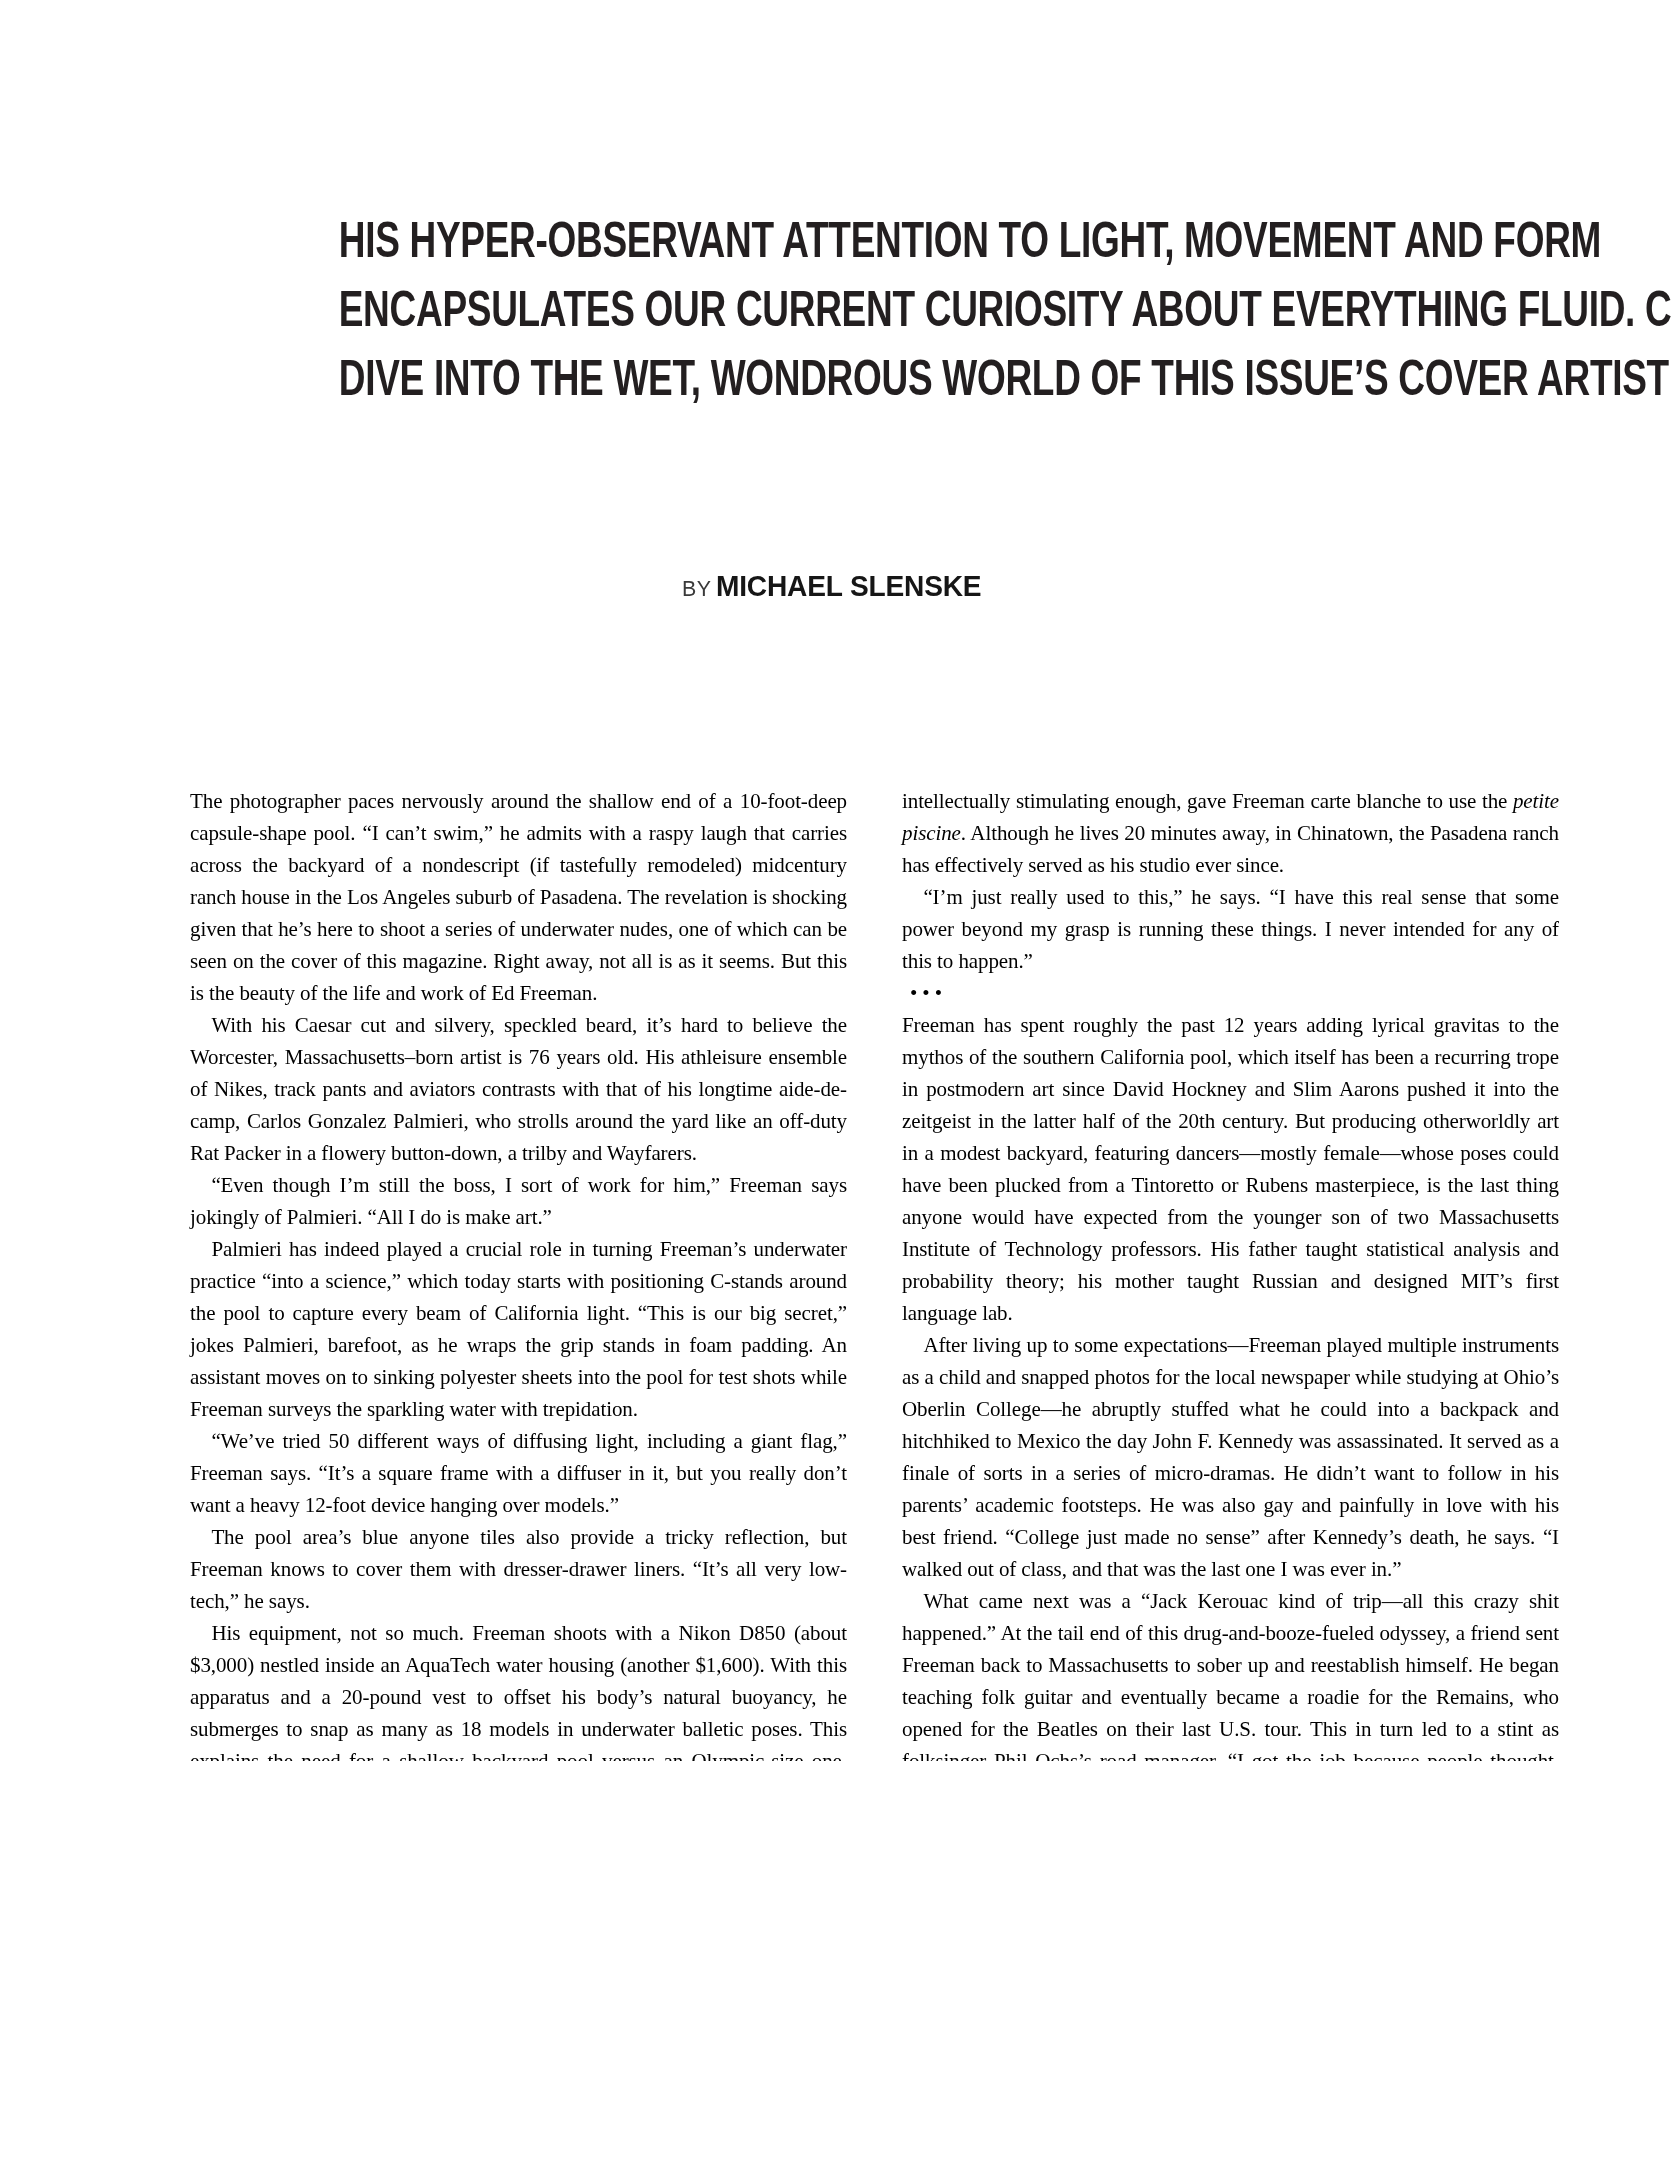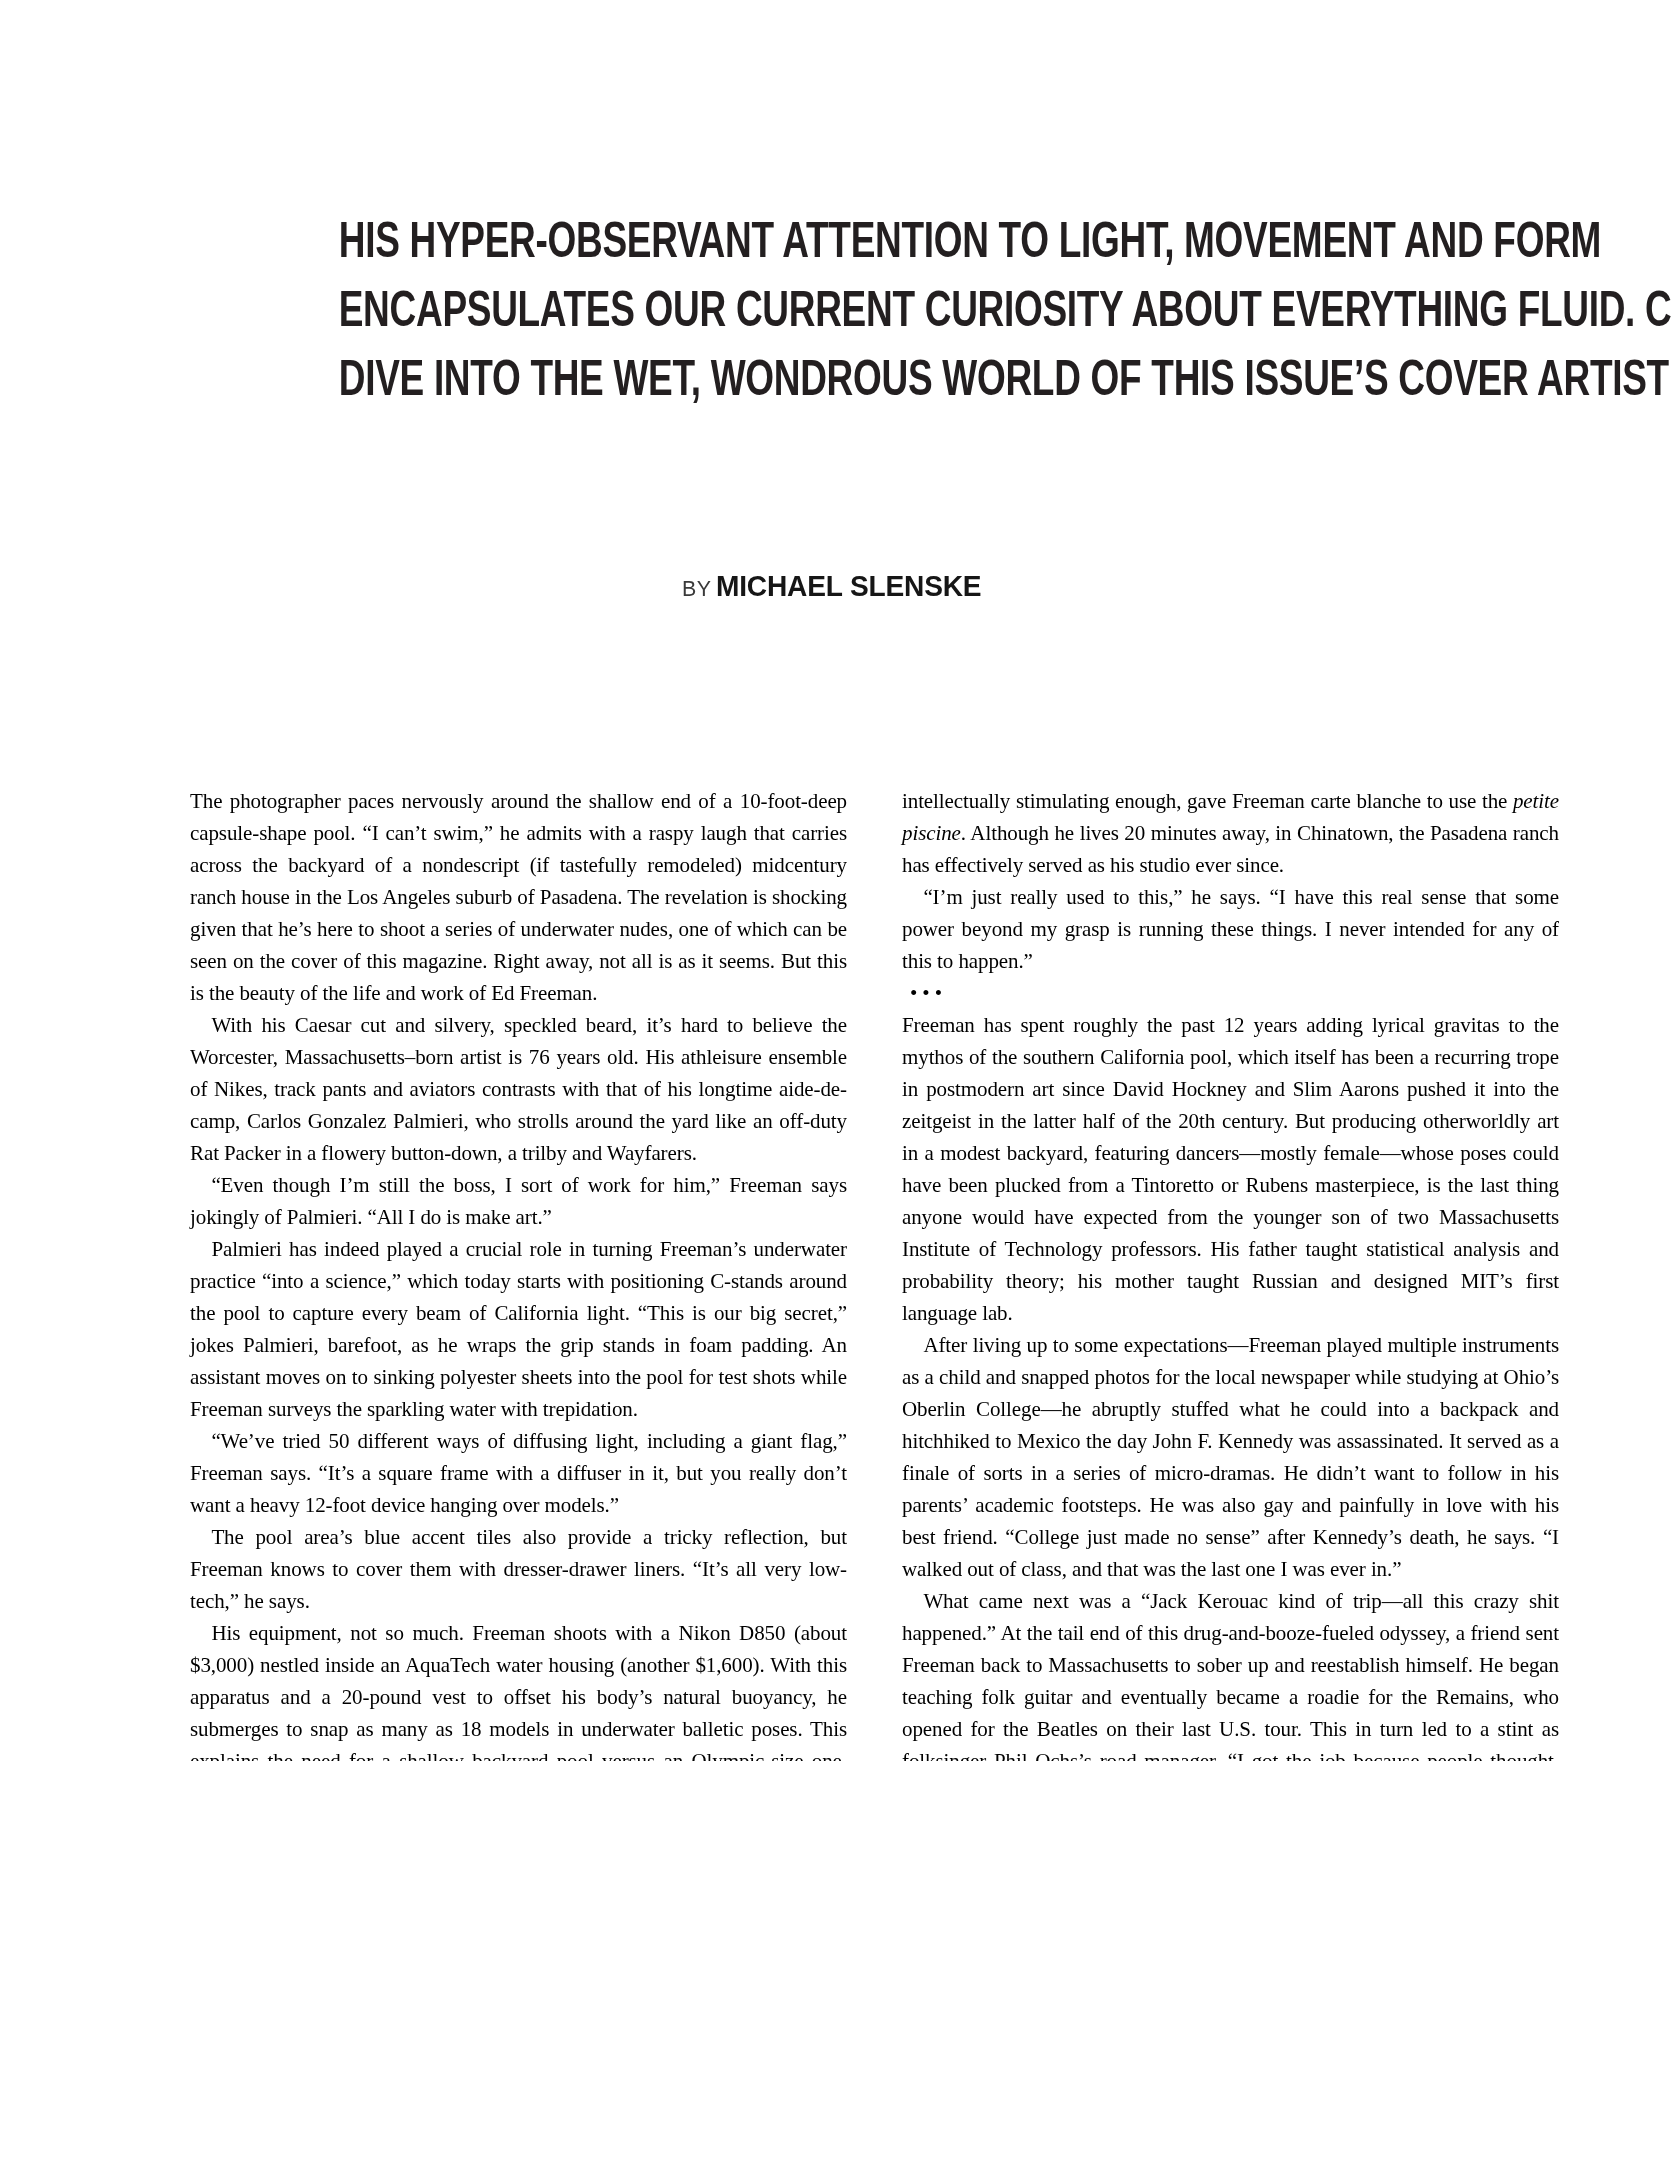--- a/index.html
+++ b/index.html
@@ -185,21 +185,21 @@
   </div>
 
   <div class="columns">
 
     <div class="col">
       <p>The photographer paces nervously around the shallow end of a 10-foot-deep capsule-shape pool. “I can’t swim,” he admits with a raspy laugh that carries across the backyard of a nondescript (if tastefully remodeled) midcentury ranch house in the Los Angeles suburb of Pasadena. The revelation is shocking given that he’s here to shoot a series of underwater nudes, one of which can be seen on the cover of this magazine. Right away, not all is as it seems. But this is the beauty of the life and work of Ed Freeman.</p>
       <p class="indent">With his Caesar cut and silvery, speckled beard, it’s hard to believe the Worcester, Massachusetts–born artist is 76 years old. His athleisure ensemble of Nikes, track pants and aviators contrasts with that of his longtime aide-de-camp, Carlos Gonzalez Palmieri, who strolls around the yard like an off-duty Rat Packer in a flowery button-down, a trilby and Wayfarers.</p>
       <p class="indent">“Even though I’m still the boss, I sort of work for him,” Freeman says jokingly of Palmieri. “All I do is make art.”</p>
       <p class="indent">Palmieri has indeed played a crucial role in turning Freeman’s underwater practice “into a science,” which today starts with positioning C-stands around the pool to capture every beam of California light. “This is our big secret,” jokes Palmieri, barefoot, as he wraps the grip stands in foam padding. An assistant moves on to sinking polyester sheets into the pool for test shots while Freeman surveys the sparkling water with trepidation.</p>
       <p class="indent">“We’ve tried 50 different ways of diffusing light, including a giant flag,” Freeman says. “It’s a square frame with a diffuser in it, but you really don’t want a heavy 12-foot device hanging over models.”</p>
-      <p class="indent">The pool area’s blue accent tiles also provide a tricky reflection, but Freeman knows to cover them with dresser-drawer liners. “It’s all very low-tech,” he says.</p>
+      <p class="indent">The pool area’s blue anyone tiles also provide a tricky reflection, but Freeman knows to cover them with dresser-drawer liners. “It’s all very low-tech,” he says.</p>
       <p class="indent">His equipment, not so much. Freeman shoots with a Nikon D850 (about $3,000) nestled inside an AquaTech water housing (another $1,600). With this apparatus and a 20-pound vest to offset his body’s natural buoyancy, he submerges to snap as many as 18 models in underwater balletic poses. This explains the need for a shallow backyard pool versus an Olympic-size one. “Sometimes I can’t get up,” he says, “and I’ve had to have my models rescue me.” Most of the time, it’s Palmieri who yanks him to the surface.</p>
     </div>
 
     <div class="col">
       <p><span>intellectually stimulating enough, gave Freeman carte blanche to use the </span><em>petite piscine</em><span>. Although he lives 20 minutes away, in Chinatown, the Pasadena ranch has effectively served as his studio ever since.</span></p>
       <p class="indent">“I’m just really used to this,” he says. “I have this real sense that some power beyond my grasp is running these things. I never intended for any of this to happen.”</p>
       <p class="dinkus">• • •</p>
       <p>Freeman has spent roughly the past 12 years adding lyrical gravitas to the mythos of the southern California pool, which itself has been a recurring trope in postmodern art since David Hockney and Slim Aarons pushed it into the zeitgeist in the latter half of the 20th century. But producing otherworldly art in a modest backyard, featuring dancers—mostly female—whose poses could have been plucked from a Tintoretto or Rubens masterpiece, is the last thing anyone would have expected from the younger son of two Massachusetts Institute of Technology professors. His father taught statistical analysis and probability theory; his mother taught Russian and designed MIT’s first language lab.</p>
       <p class="indent">After living up to some expectations—Freeman played multiple instruments as a child and snapped photos for the local newspaper while studying at Ohio’s Oberlin College—he abruptly stuffed what he could into a backpack and hitchhiked to Mexico the day John F. Kennedy was assassinated. It served as a finale of sorts in a series of micro-dramas. He didn’t want to follow in his parents’ academic footsteps. He was also gay and painfully in love with his best friend. “College just made no sense” after Kennedy’s death, he says. “I walked out of class, and that was the last one I was ever in.”</p>
       <p class="indent">What came next was a “Jack Kerouac kind of trip—all this crazy shit happened.” At the tail end of this drug-and-booze-fueled odyssey, a friend sent Freeman back to Massachusetts to sober up and reestablish himself. He began teaching folk guitar and eventually became a roadie for the Remains, who opened for the Beatles on their last U.S. tour. This in turn led to a stint as folksinger Phil Ochs’s road manager. “I got the job because people thought, Oh, he knows what he’s doing. I didn’t,” Freeman says.</p>

